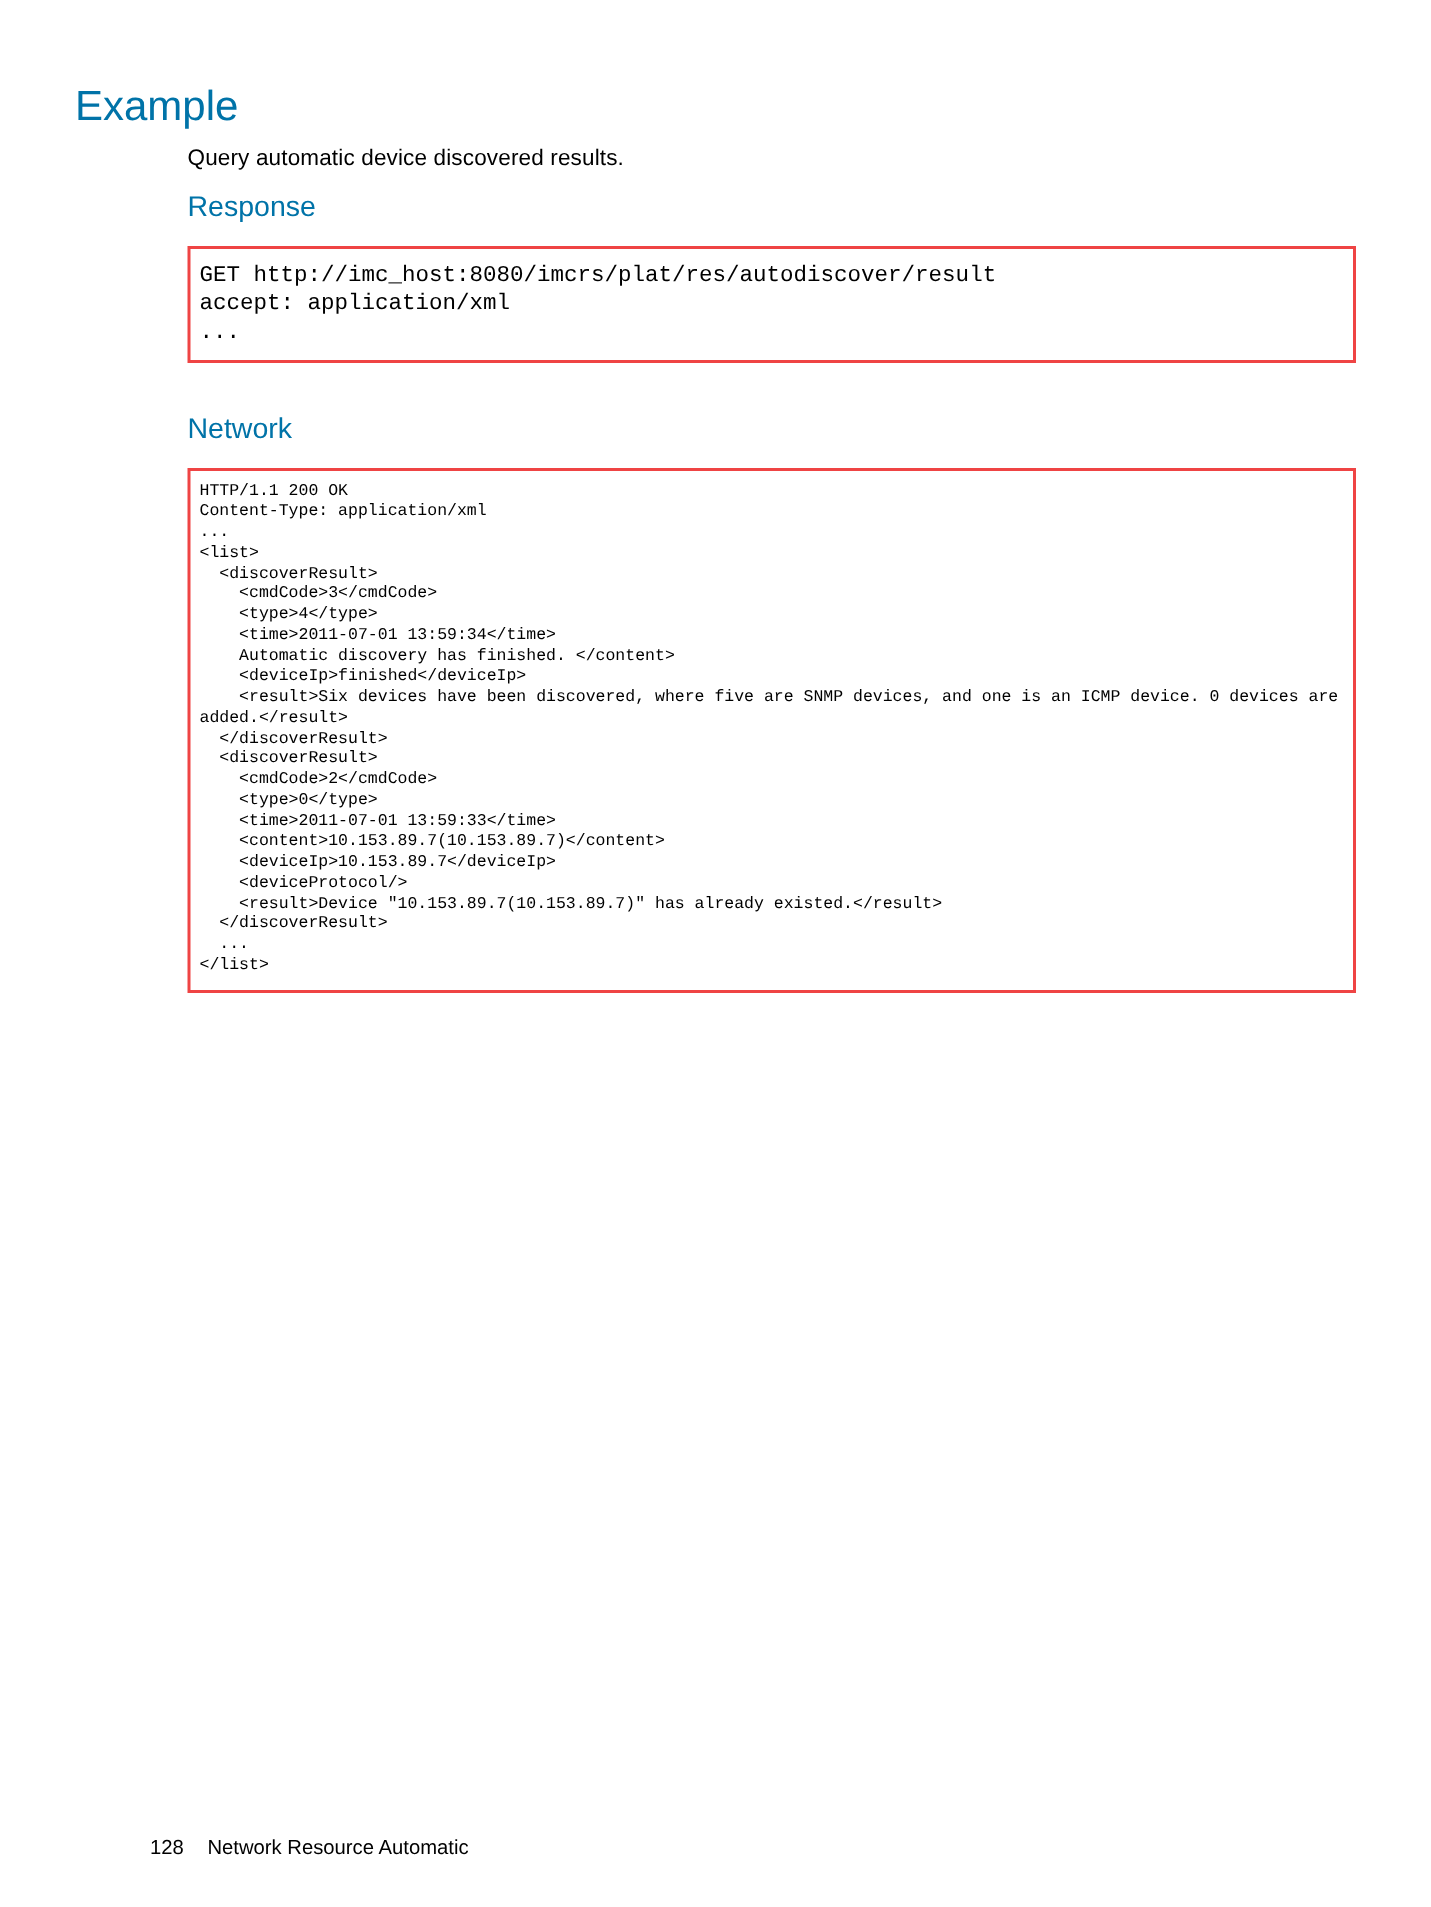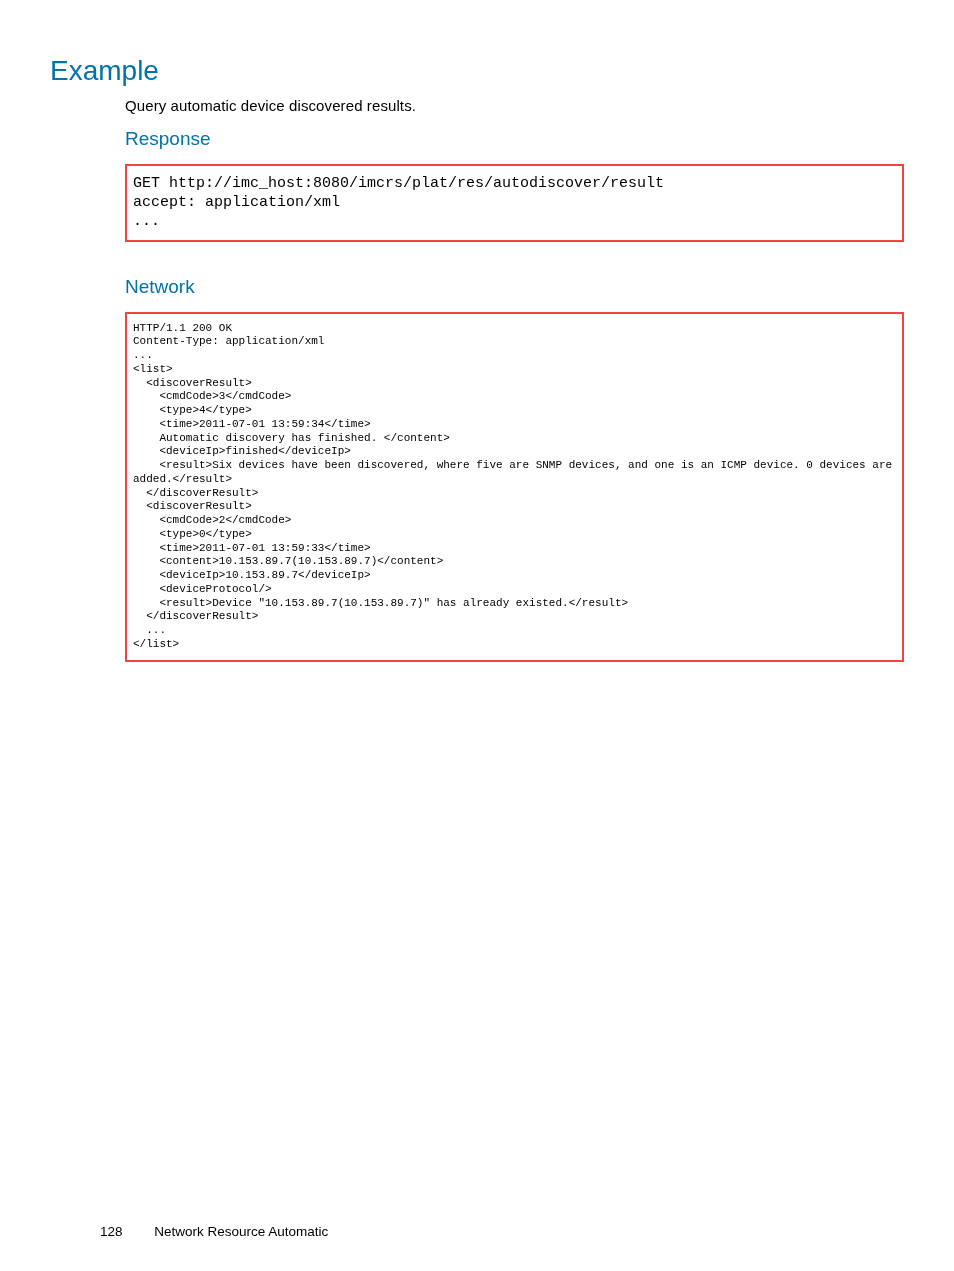--- a/index.html
+++ b/index.html
@@ -54,21 +54,21 @@
   }
   .spacer { height: 20px; }
   .footer {
     position: absolute;
     bottom: 32px;
     left: 100px;
     font-size: 13.5px;
     color: #000;
   }
   .pagenum {
-    margin-right: 28px;
+    margin-right: 12px;
   }
 </style>
 </head>
 <body>
 
 <div class="page">
   <h1 class="example">Example</h1>
 
   <div class="indent">
     <p class="desc">Query automatic device discovered results.</p>

